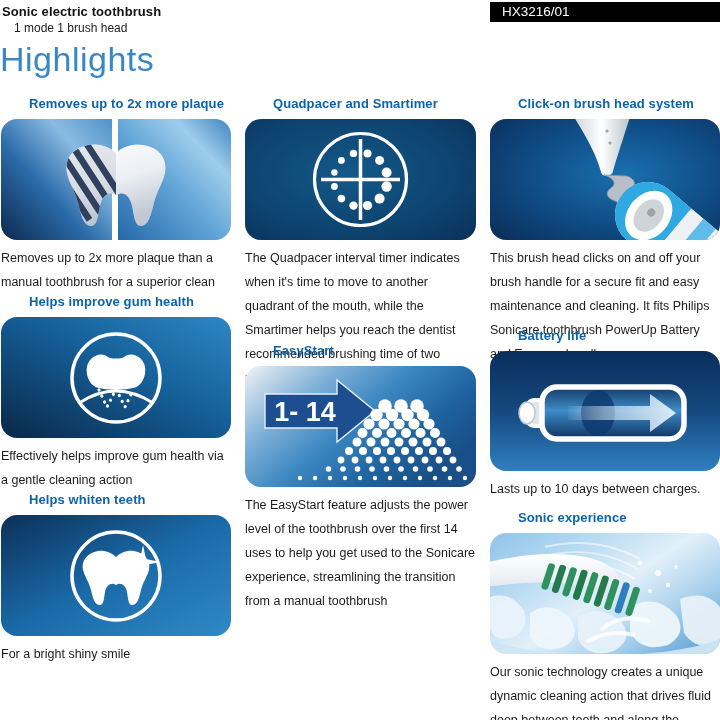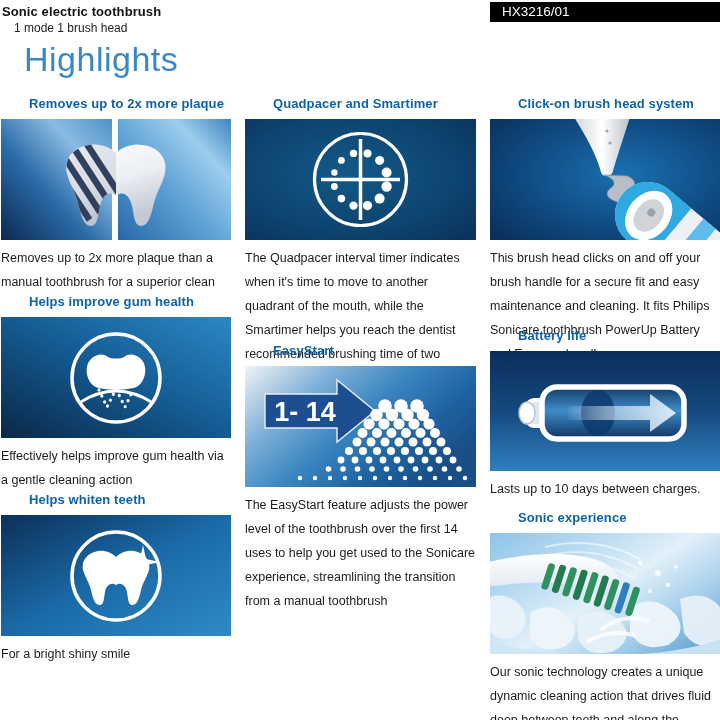--- a/index.html
+++ b/index.html
@@ -5,30 +5,30 @@
   * { margin:0; padding:0; box-sizing:border-box; }
   html,body { width:720px; height:720px; background:#fff; overflow:hidden;
     font-family:"Liberation Sans", sans-serif; color:#1c1c1c; }
   .page { position:relative; width:720px; height:720px; }
 
   
   .product-title { position:absolute; left:2px; top:4px; font-size:13px; font-weight:600; color:#111; letter-spacing:.1px; }
   .product-subtitle { position:absolute; left:2px; top:21px; font-size:12px; color:#222;margin-left:12px; }
   .model-badge { position:absolute; left:490px; top:2px; width:230px; height:20px; background:#000000;
     color:#fff; font-size:13.5px; line-height:20px; padding-left:12px; }
-  .page-title { position:absolute; left:17px; top:40px; font-size:34px; font-weight:400; color:#3a87c6;
-    letter-spacing:.5px; font-stretch:condensed;padding-left:7px; }
+  .page-title { position:absolute; left:0; top:40px; font-size:34px; font-weight:400; color:#3a87c6;
+    letter-spacing:.5px; font-stretch:condensed; }
 
   
   .block { position:absolute; }
   .c1 { left:1px;  width:230px; }
   .c2 { left:245px; width:231px; }
   .c3 { left:490px; width:230px; }
   .block h3 { font-size:13px; line-height:16px; font-weight:700; color:#0e63a8; margin:0 0 7px 0; letter-spacing:.1px;padding-left:28px; }
-  .fimg { width:100%; height:121px; margin:0 0 6px 0; overflow:hidden; }
+  .fimg { width:100%; height:121px; margin:0 0 6px 0; overflow:hidden;border-radius:16px; }
   .fimg svg { display:block; }
   .block p { font-size:12.5px; line-height:24px; color:#1c1c1c; margin:0; }
 
   .t-plaque   { top:96px; }
   .t-gum      { top:294px; }
   .t-whiten   { top:492px; }
   .t-quad     { top:96px; }
   .t-easy     { top:343px; }
   .t-click    { top:96px; }
   .t-battery  { top:328px; }

